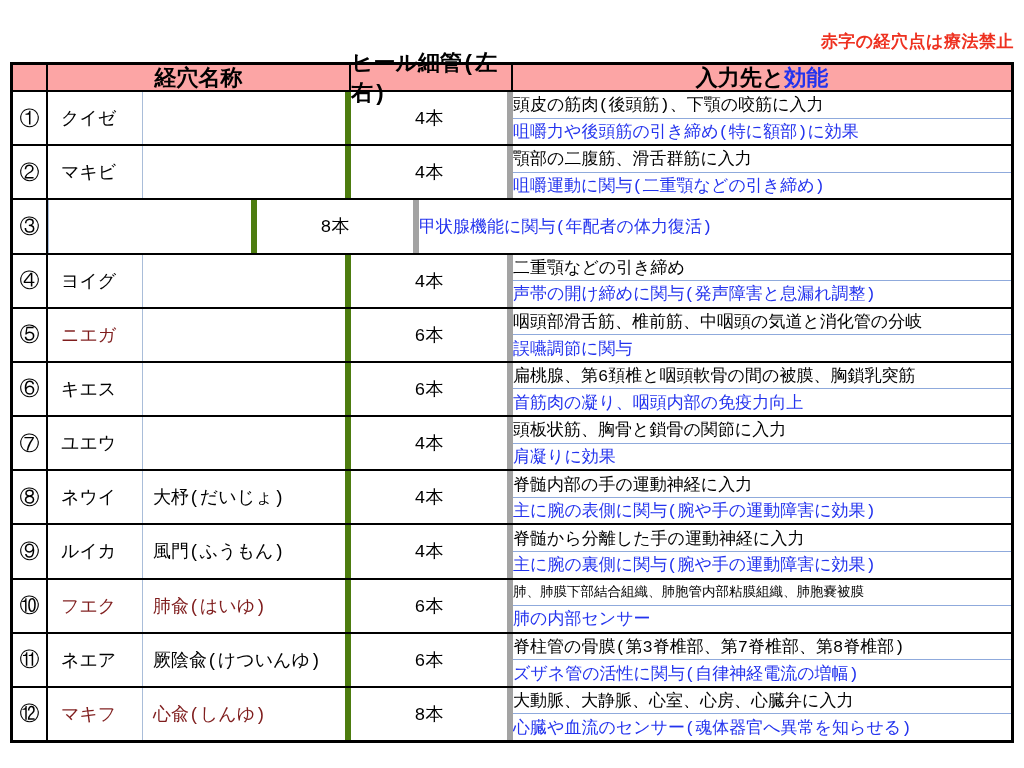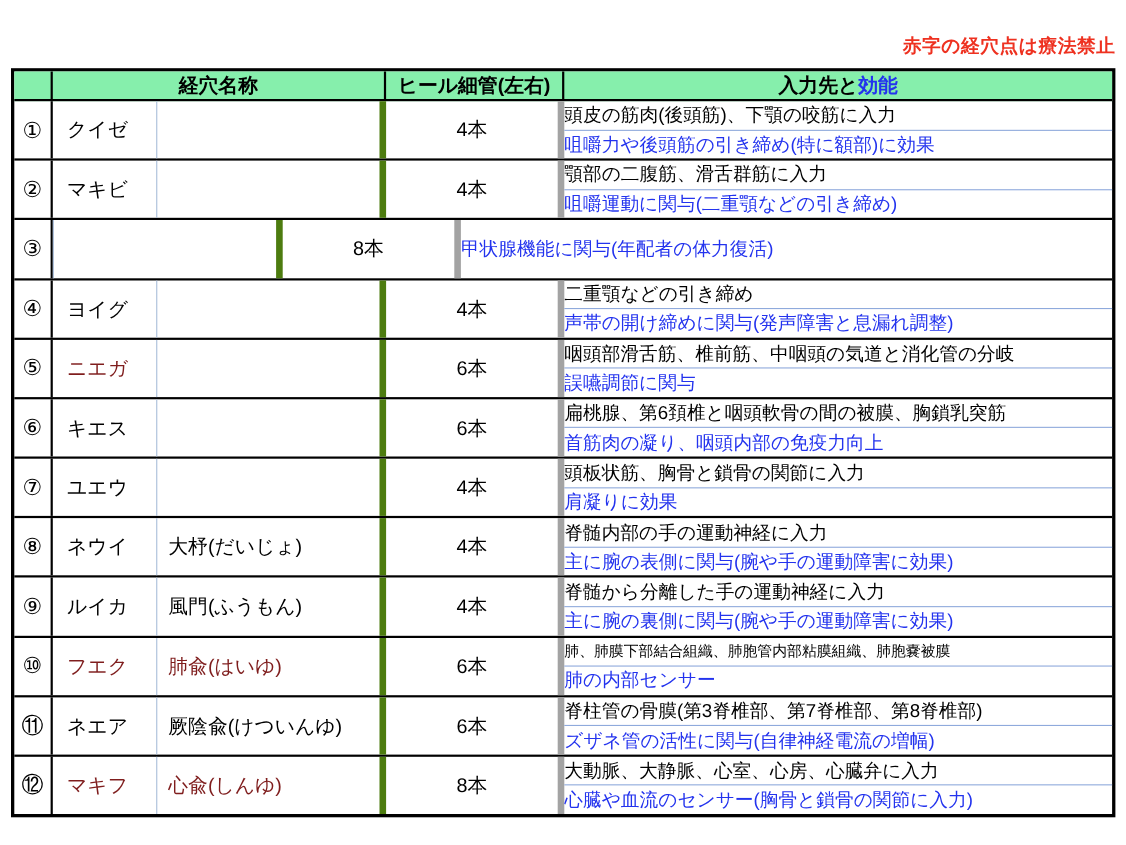--- a/index.html
+++ b/index.html
@@ -1,40 +1,40 @@
 <!DOCTYPE html>
 <html lang="ja"><head>
 <meta charset="utf-8">
 <style>
   * { margin: 0; padding: 0; box-sizing: border-box; }
   html, body { width: 1024px; height: 768px; background: #ffffff; overflow: hidden; }
   body { font-family: "Liberation Sans", "DejaVu Sans", sans-serif; color: #000; }
 
-  .page { position: relative; width: 1024px; height: 684px; background: #fff; }
+  .page { position: relative; width: 1024px; height: 684px; background: #fff; font-family: Liberation Mono, monospace; }
 
   .note {
     position: absolute; top: 30px; right: 10px;
     font-size: 17px; font-weight: bold; color: #ee3120;
     letter-spacing: 0.5px;
   }
 
   .table {
     position: absolute; left: 10px; top: 62px;
     width: 1004px; height: 681px;
     border: 3px solid #000;
     display: flex; flex-direction: column;
     background: #fff;
   }
 
   .header-row {
     height: 27px; flex: 0 0 27px;
     display: flex;
-    background: #86efac;
+    background: #fca5a5;
     border-bottom: 2px solid #000;
-    font-weight: bold; font-size: 18px;
+    font-weight: bold; font-size: 22px;
   }
   .header-row .cell { display: flex; align-items: center; justify-content: center; }
   .h-num  { width: 35px;  border-right: 2px solid #000; }
   .h-name { width: 303px; border-right: 2px solid #000; }
   .h-tube { width: 162px; border-right: 2px solid #000; }
   .h-eff  { flex: 1; }
   .blue { color: #2333ee; }
 
   .tbody { flex: 1; display: flex; flex-direction: column; }
 
@@ -201,18 +201,18 @@
     </div>
   </div>
 
   <div class="row forbidden">
     <div class="cell c-num">⑫</div>
     <div class="cell c-kana">マキフ</div>
     <div class="cell c-kanji">心兪(しんゆ)</div>
     <div class="cell c-tube">8本</div>
     <div class="cell c-eff">
       <div class="input-line">大動脈、大静脈、心室、心房、心臓弁に入力</div>
-      <div class="effect-line">心臓や血流のセンサー(胸骨と鎖骨の関節に入力)</div>
+      <div class="effect-line">心臓や血流のセンサー(魂体器官へ異常を知らせる)</div>
     </div>
   </div>
 </div>
   </div>
 </div>
 
 </body></html>

